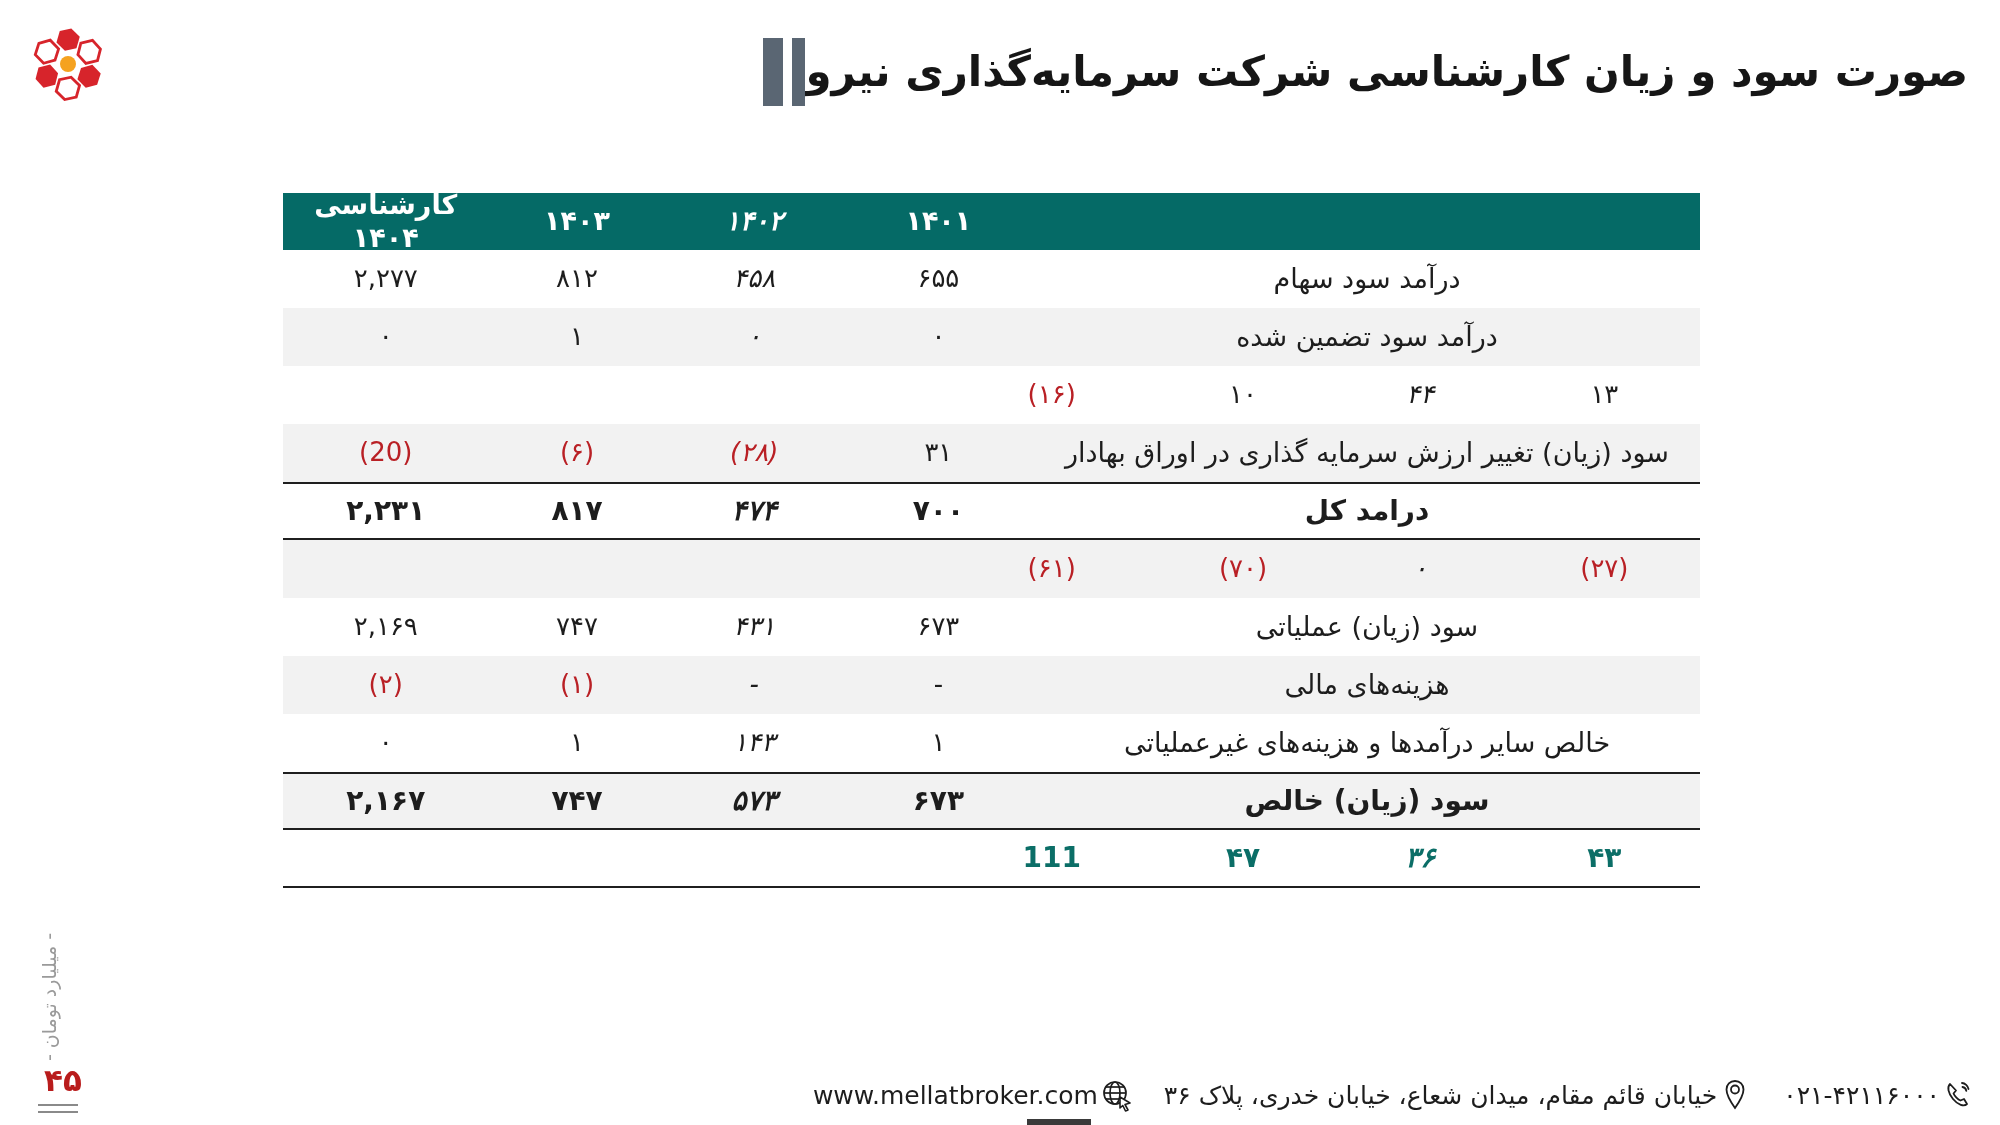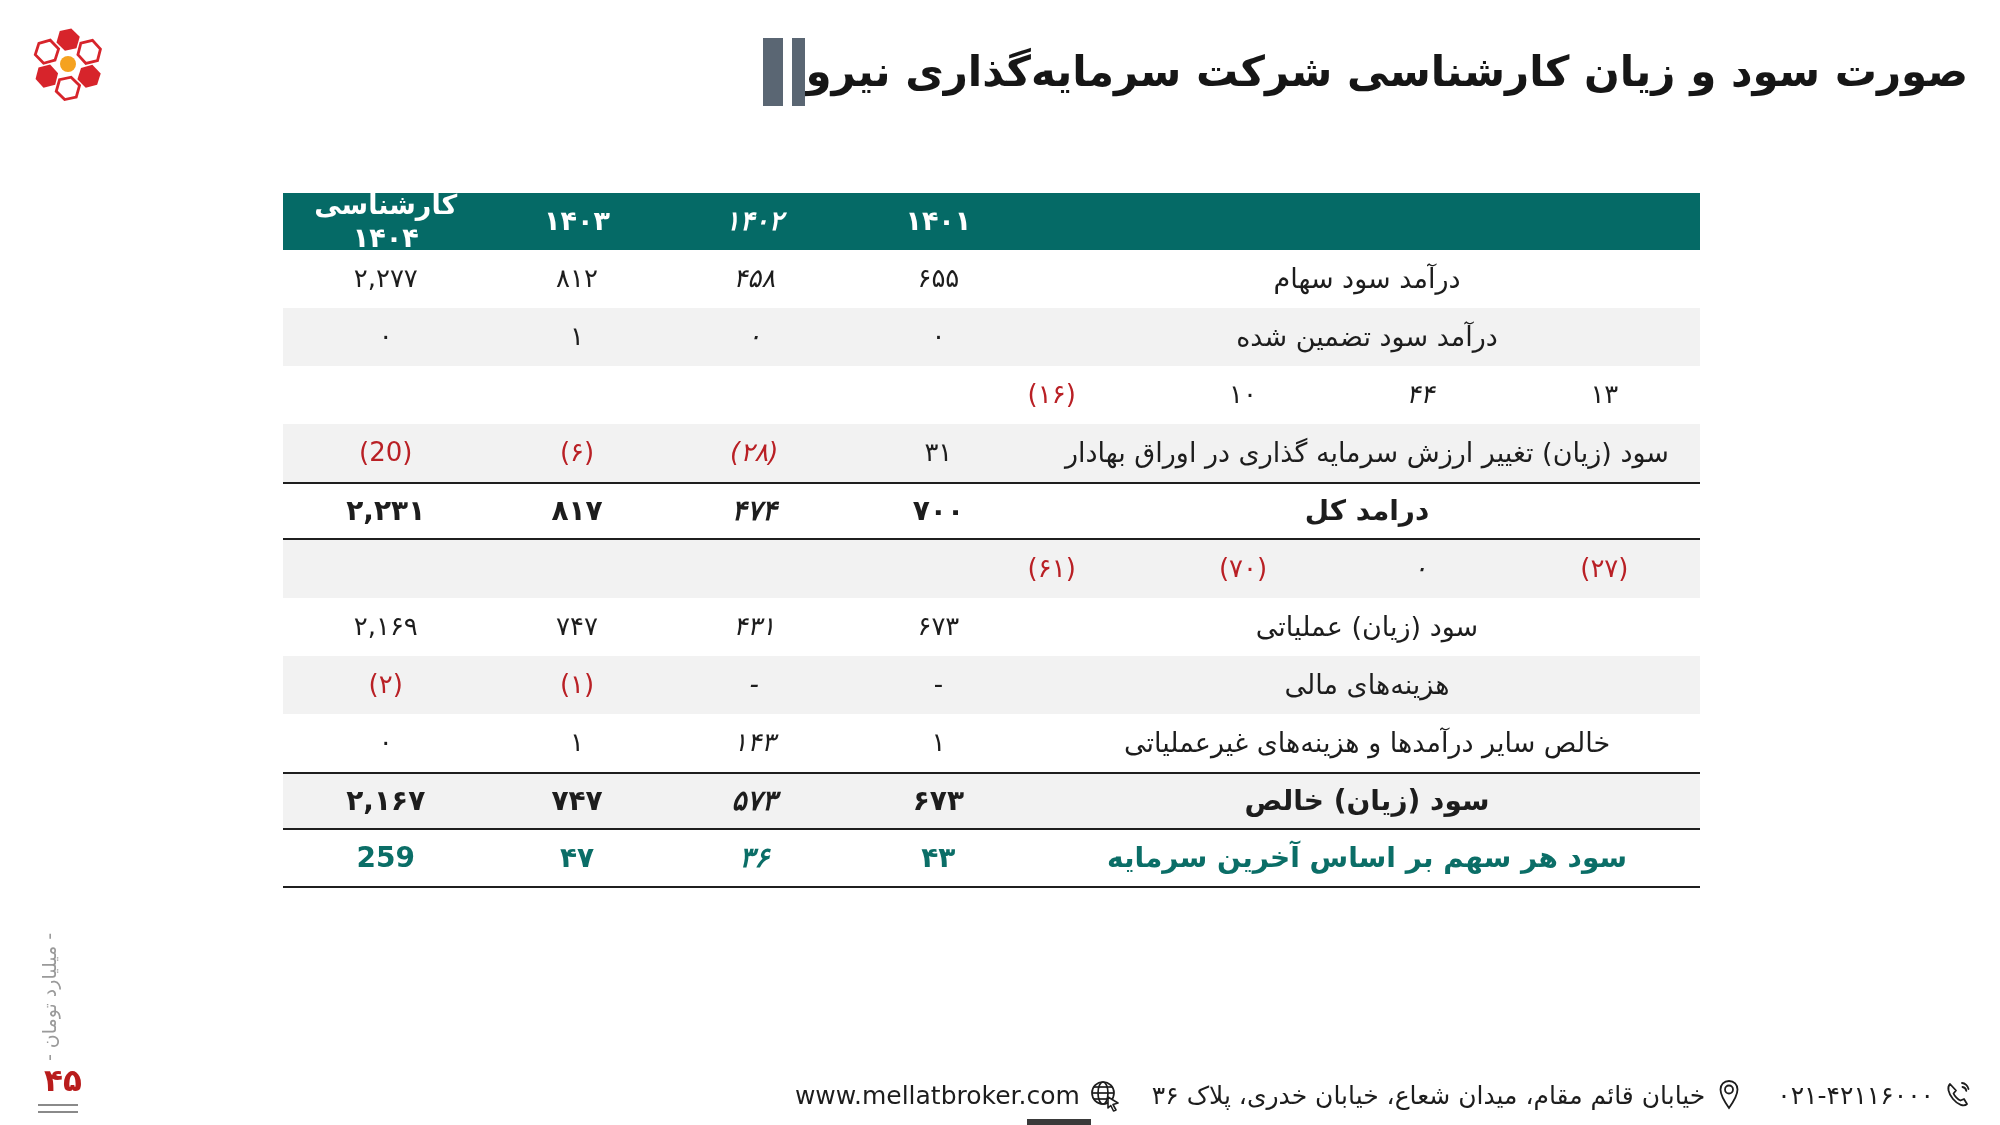--- a/index.html
+++ b/index.html
@@ -45,21 +45,21 @@
   .page-num { position:absolute; left:44px; top:1062px; font-size:31px; font-weight:bold; color:#b91c1c; }
   .pn-line { position:absolute; left:38px; width:40px; height:2px; background:#8a8a8a; }
   .pn-line.l1 { top:1104px; }
   .pn-line.l2 { top:1111px; }
 
   
   .footer {
     position:absolute; top:1072px; right:24px; height:46px;
     display:flex; flex-direction:row; align-items:center; gap:30px; direction:rtl;
   }
-  .f-item { display:flex; flex-direction:row; align-items:center; gap:6px; font-size:25px; color:#1d1d1d; white-space:nowrap; }
+  .f-item { display:flex; flex-direction:row; align-items:center; gap:0; font-size:25px; color:#1d1d1d; white-space:nowrap; }
   .f-icon { width:36px; height:36px; flex:none; }
   .bottom-strip { position:absolute; left:1027px; top:1119px; width:64px; height:6px; background:#3a3a3a; }
 </style>
 </head>
 <body>
 
 <div class="slide">
 
   <div class="title-block">
     <div class="page-title">صورت سود و زیان کارشناسی شرکت سرمایه‌گذاری نیرو</div>
@@ -164,25 +164,24 @@
           <div class="cell c3">۰</div>
         </div>
         <div class="trow stripe bold bt bb" dir="rtl">
           <div class="cell label">سود (زیان) خالص</div>
           <div class="cell c0">۶۷۳</div>
           <div class="cell c1">۵۷۳</div>
           <div class="cell c2">۷۴۷</div>
           <div class="cell c3">۲,۱۶۷</div>
         </div>
         <div class="trow eps bb" dir="rtl">
-          <div class="cell label">سود هر سهم بر اساس آخرین سرمایه</div>
           <div class="cell c0">۴۳</div>
           <div class="cell c1">۳۶</div>
           <div class="cell c2">۴۷</div>
-          <div class="cell c3">259</div>
+          <div class="cell c3">111</div>
         </div>
       </div>
   </div>
 
   <div class="unit-note">- میلیارد تومان -</div>
   <div class="page-num">۴۵</div>
   <div class="pn-line l1"></div>
   <div class="pn-line l2"></div>
 
   <div class="footer">

